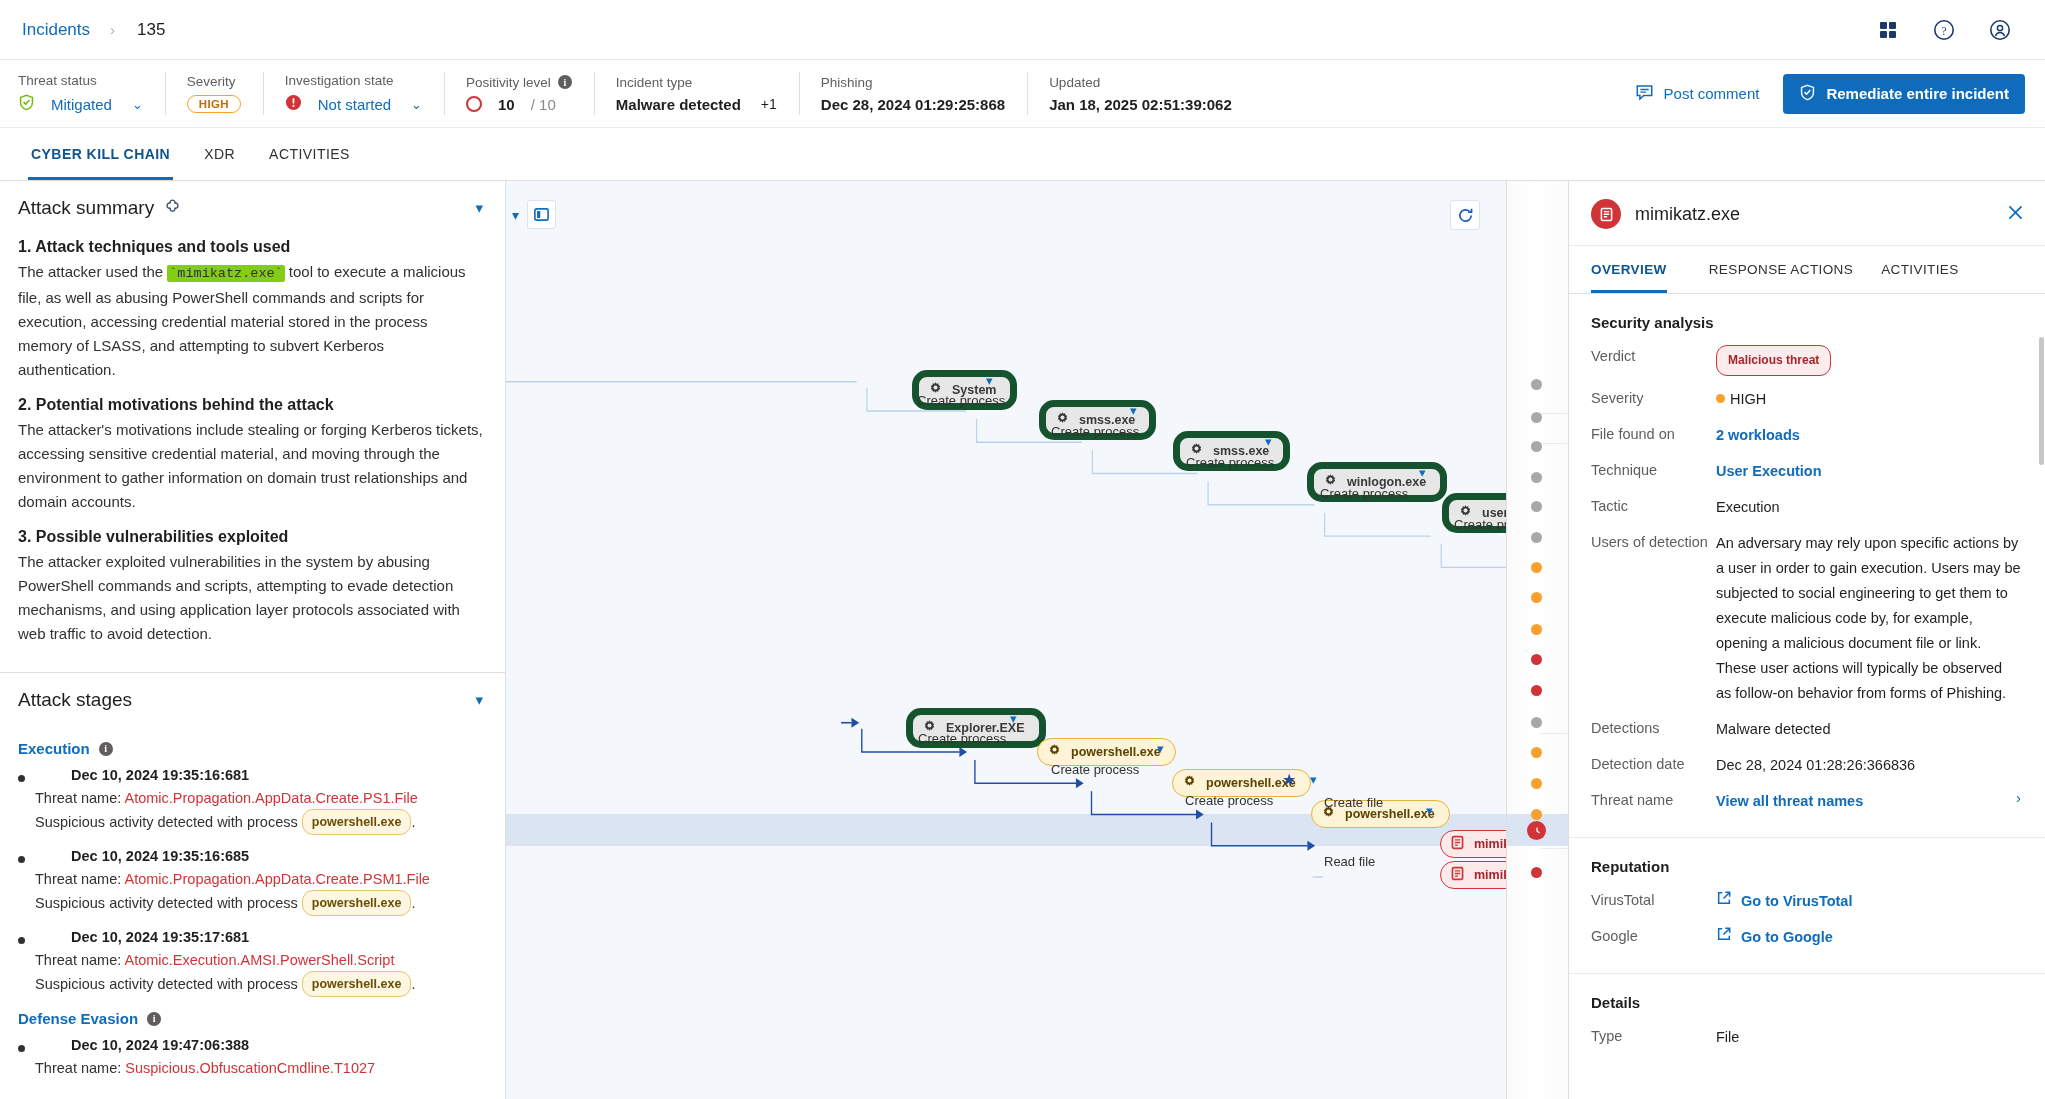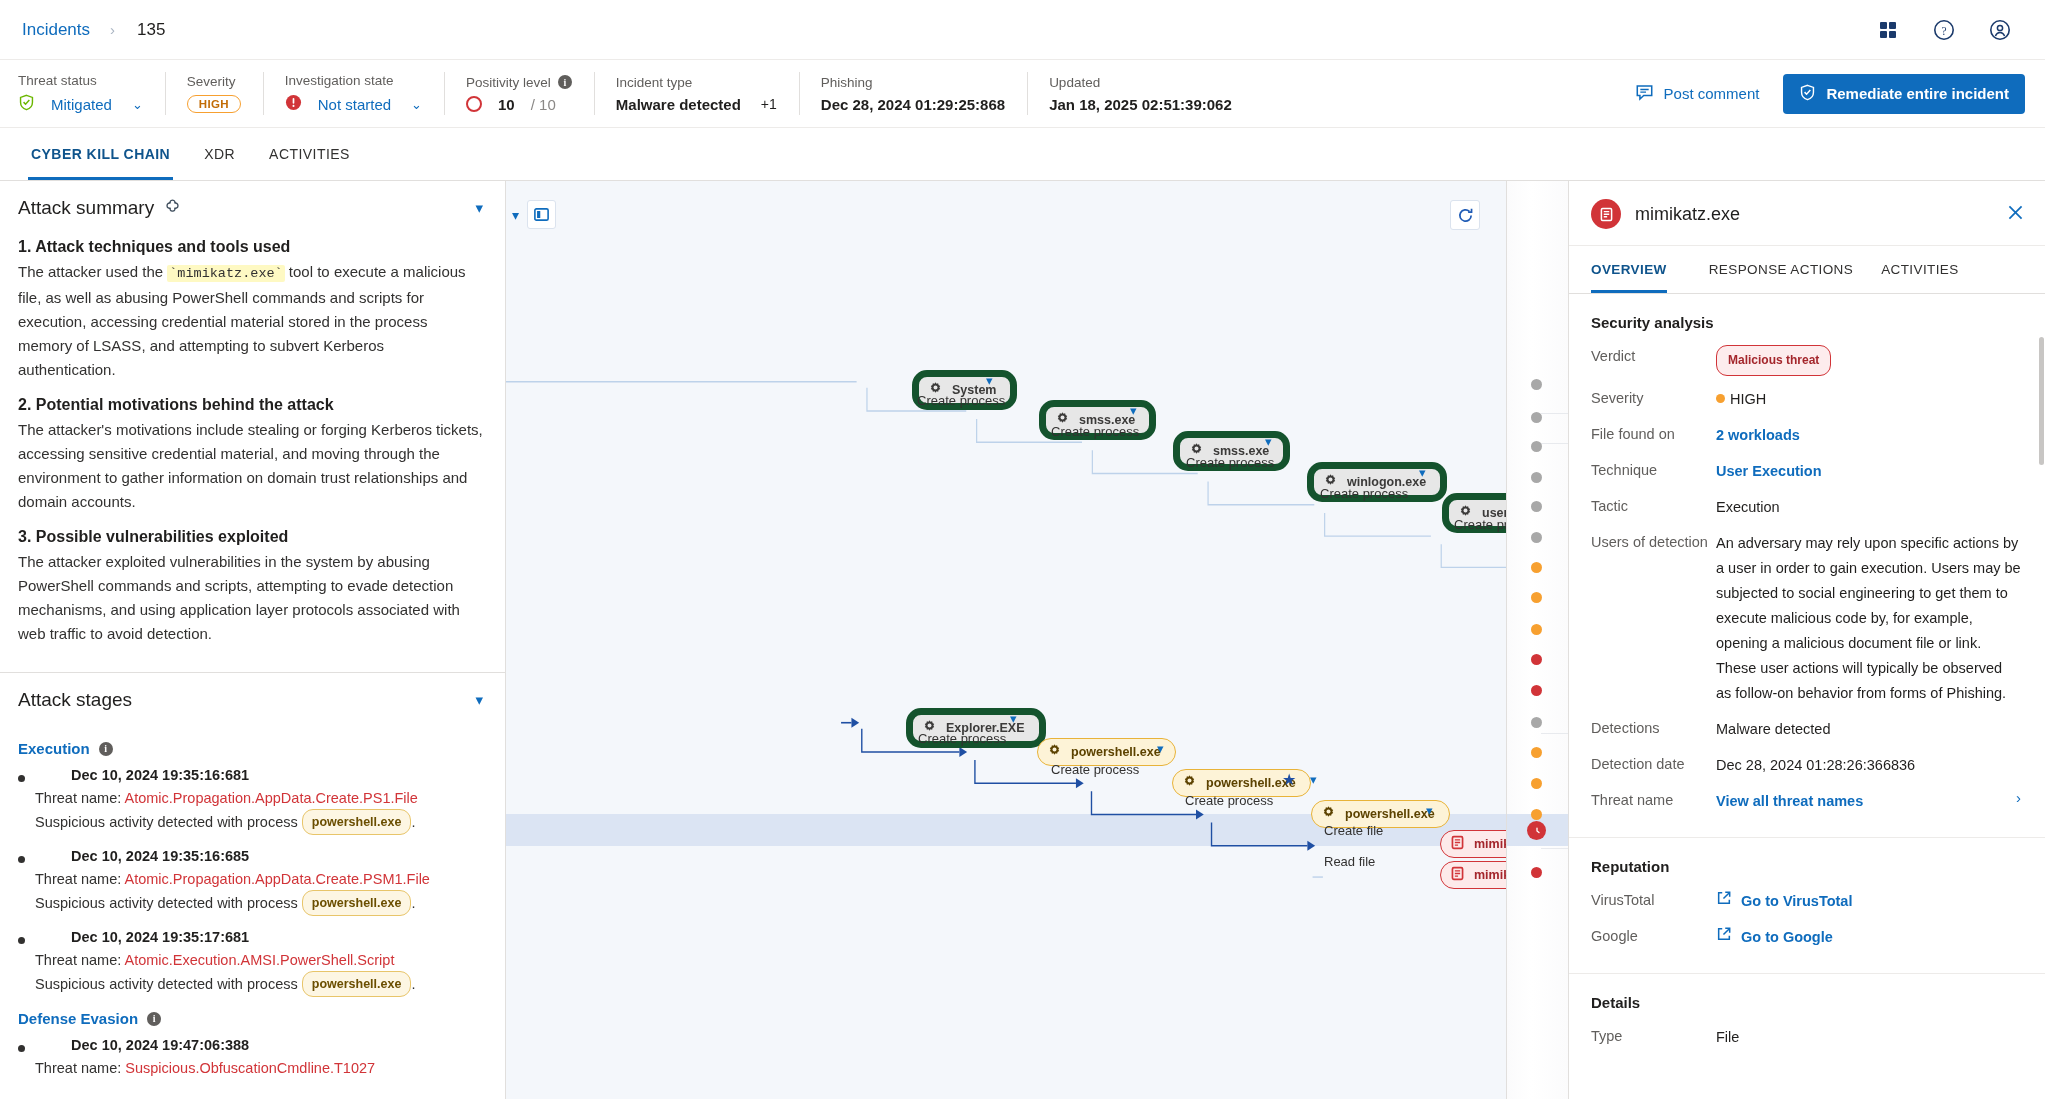--- a/index.html
+++ b/index.html
@@ -105,21 +105,21 @@
   .sec-head {
     display: flex; align-items: center; padding: 16px 22px 13px 18px; gap: 10px;
   }
   .sec-head h2 { font-size: 19px; font-weight: 400; color: #201f1e; }
   .sec-head .chev { margin-left: auto; color: #0f6cbd; font-size: 15px; cursor: pointer; }
   .sum-body { padding: 6px 22px 18px 18px; }
   .sum-body h3 { font-size: 16px; font-weight: 700; color: #201f1e; margin: 14px 0 4px; }
   .sum-body h3:first-child { margin-top: 0; }
   .sum-body p { font-size: 15px; line-height: 24px; color: #323130; }
   code.inline {
-    background: #fef9c3; font-family: "Liberation Mono", monospace; font-size: 13.5px;
+    background: #84cc16; font-family: "Liberation Mono", monospace; font-size: 13.5px;
     padding: 1px 2px; border-radius: 2px;
   }
   .divider { height: 1px; background: #e1dfdd; margin: 8px 0 0 0; }
   .stage-block { padding: 4px 22px 10px 18px; }
   .stage-name {
     display: flex; align-items: center; gap: 9px; color: #0f6cbd; font-size: 15px;
     font-weight: 700; margin: 12px 0 10px; cursor: pointer;
   }
   .event { display: flex; gap: 10px; margin-bottom: 13px; }
   .ev-dot { width: 7px; height: 7px; border-radius: 50%; background: #323130; margin-top: 8px; flex: 0 0 7px; }
@@ -577,21 +577,21 @@
         <span><svg width="15" height="15" viewBox="0 0 16 16">
               <rect x="2.6" y="1.8" width="10.8" height="12.4" rx="1.4" fill="none" stroke="#d13438" stroke-width="1.8"></rect>
               <path d="M5.2 5.2h5.6M5.2 8h5.6M5.2 10.8h3.4" stroke="#d13438" stroke-width="1.5"></path>
             </svg></span>
         <span>mimikatz.exe</span>
       </div>
 
       <span class="edge-label" style="left:412px; top:550px">Create process</span>
       <span class="edge-label" style="left:545px; top:581px">Create process</span>
       <span class="edge-label" style="left:679px; top:612px">Create process</span>
-      <span class="edge-label" style="left:818px; top:642px">Create file</span>
+      <span class="edge-label" style="left:818px; top:614px">Create file</span>
       <span class="edge-label" style="left:818px; top:673px">Read file</span>
     </div>
 
     <div class="timeline-strip">
       <div class="tl-sep" style="top:232px"></div>
       <div class="tl-sep" style="top:262px"></div>
       <div class="tl-sep" style="top:552px"></div>
       <div class="tl-row-hl" style="top:633px"></div>
       <div class="tl-sep" style="top:667px"></div>
 

